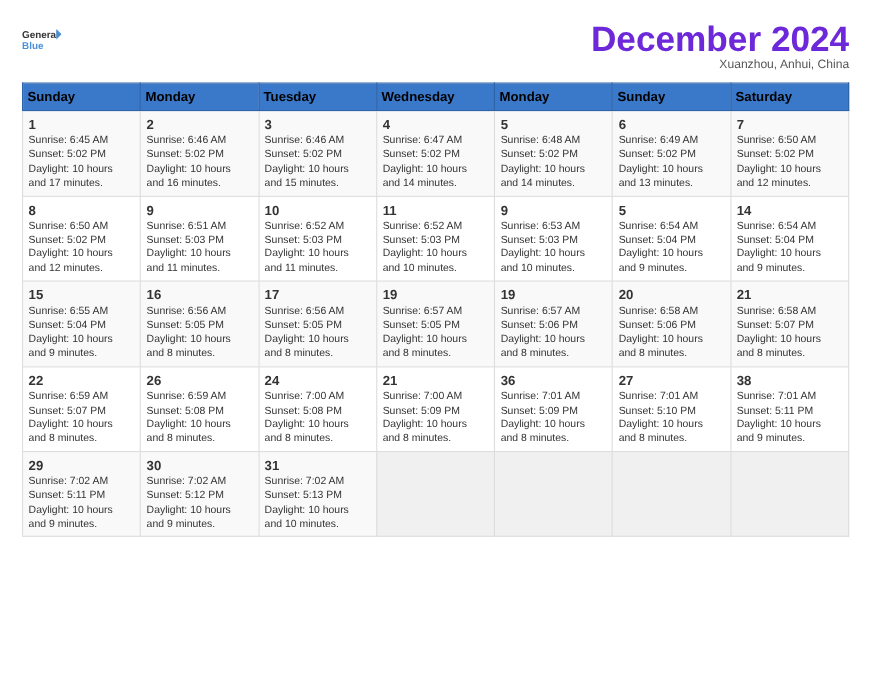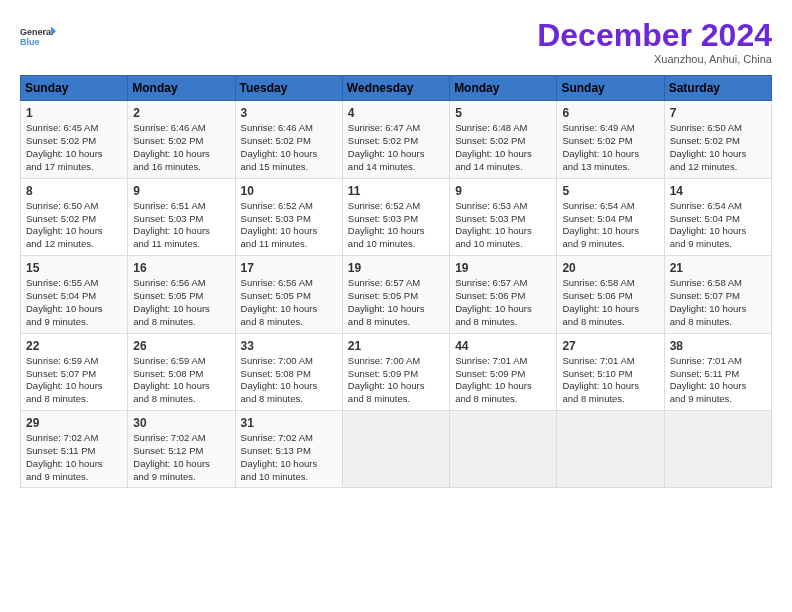--- a/index.html
+++ b/index.html
@@ -133,23 +133,23 @@
           <td><span class="day-num">16</span>Sunrise: 6:56 AM<br>Sunset: 5:05 PM<br>Daylight: 10 hours<br>and 8 minutes.<br></td>
           <td><span class="day-num">17</span>Sunrise: 6:56 AM<br>Sunset: 5:05 PM<br>Daylight: 10 hours<br>and 8 minutes.<br></td>
           <td><span class="day-num">19</span>Sunrise: 6:57 AM<br>Sunset: 5:05 PM<br>Daylight: 10 hours<br>and 8 minutes.<br></td>
           <td><span class="day-num">19</span>Sunrise: 6:57 AM<br>Sunset: 5:06 PM<br>Daylight: 10 hours<br>and 8 minutes.<br></td>
           <td><span class="day-num">20</span>Sunrise: 6:58 AM<br>Sunset: 5:06 PM<br>Daylight: 10 hours<br>and 8 minutes.<br></td>
           <td><span class="day-num">21</span>Sunrise: 6:58 AM<br>Sunset: 5:07 PM<br>Daylight: 10 hours<br>and 8 minutes.<br></td>
         </tr>
         <tr>
           <td><span class="day-num">22</span>Sunrise: 6:59 AM<br>Sunset: 5:07 PM<br>Daylight: 10 hours<br>and 8 minutes.<br></td>
           <td><span class="day-num">26</span>Sunrise: 6:59 AM<br>Sunset: 5:08 PM<br>Daylight: 10 hours<br>and 8 minutes.<br></td>
-          <td><span class="day-num">33</span>Sunrise: 7:00 AM<br>Sunset: 5:08 PM<br>Daylight: 10 hours<br>and 8 minutes.<br></td>
+          <td><span class="day-num">24</span>Sunrise: 7:00 AM<br>Sunset: 5:08 PM<br>Daylight: 10 hours<br>and 8 minutes.<br></td>
           <td><span class="day-num">21</span>Sunrise: 7:00 AM<br>Sunset: 5:09 PM<br>Daylight: 10 hours<br>and 8 minutes.<br></td>
-          <td><span class="day-num">44</span>Sunrise: 7:01 AM<br>Sunset: 5:09 PM<br>Daylight: 10 hours<br>and 8 minutes.<br></td>
+          <td><span class="day-num">36</span>Sunrise: 7:01 AM<br>Sunset: 5:09 PM<br>Daylight: 10 hours<br>and 8 minutes.<br></td>
           <td><span class="day-num">27</span>Sunrise: 7:01 AM<br>Sunset: 5:10 PM<br>Daylight: 10 hours<br>and 8 minutes.<br></td>
           <td><span class="day-num">38</span>Sunrise: 7:01 AM<br>Sunset: 5:11 PM<br>Daylight: 10 hours<br>and 9 minutes.<br></td>
         </tr>
         <tr>
           <td><span class="day-num">29</span>Sunrise: 7:02 AM<br>Sunset: 5:11 PM<br>Daylight: 10 hours<br>and 9 minutes.<br></td>
           <td><span class="day-num">30</span>Sunrise: 7:02 AM<br>Sunset: 5:12 PM<br>Daylight: 10 hours<br>and 9 minutes.<br></td>
           <td><span class="day-num">31</span>Sunrise: 7:02 AM<br>Sunset: 5:13 PM<br>Daylight: 10 hours<br>and 10 minutes.<br></td>
           <td class="empty"></td>
           <td class="empty"></td>
           <td class="empty"></td>

